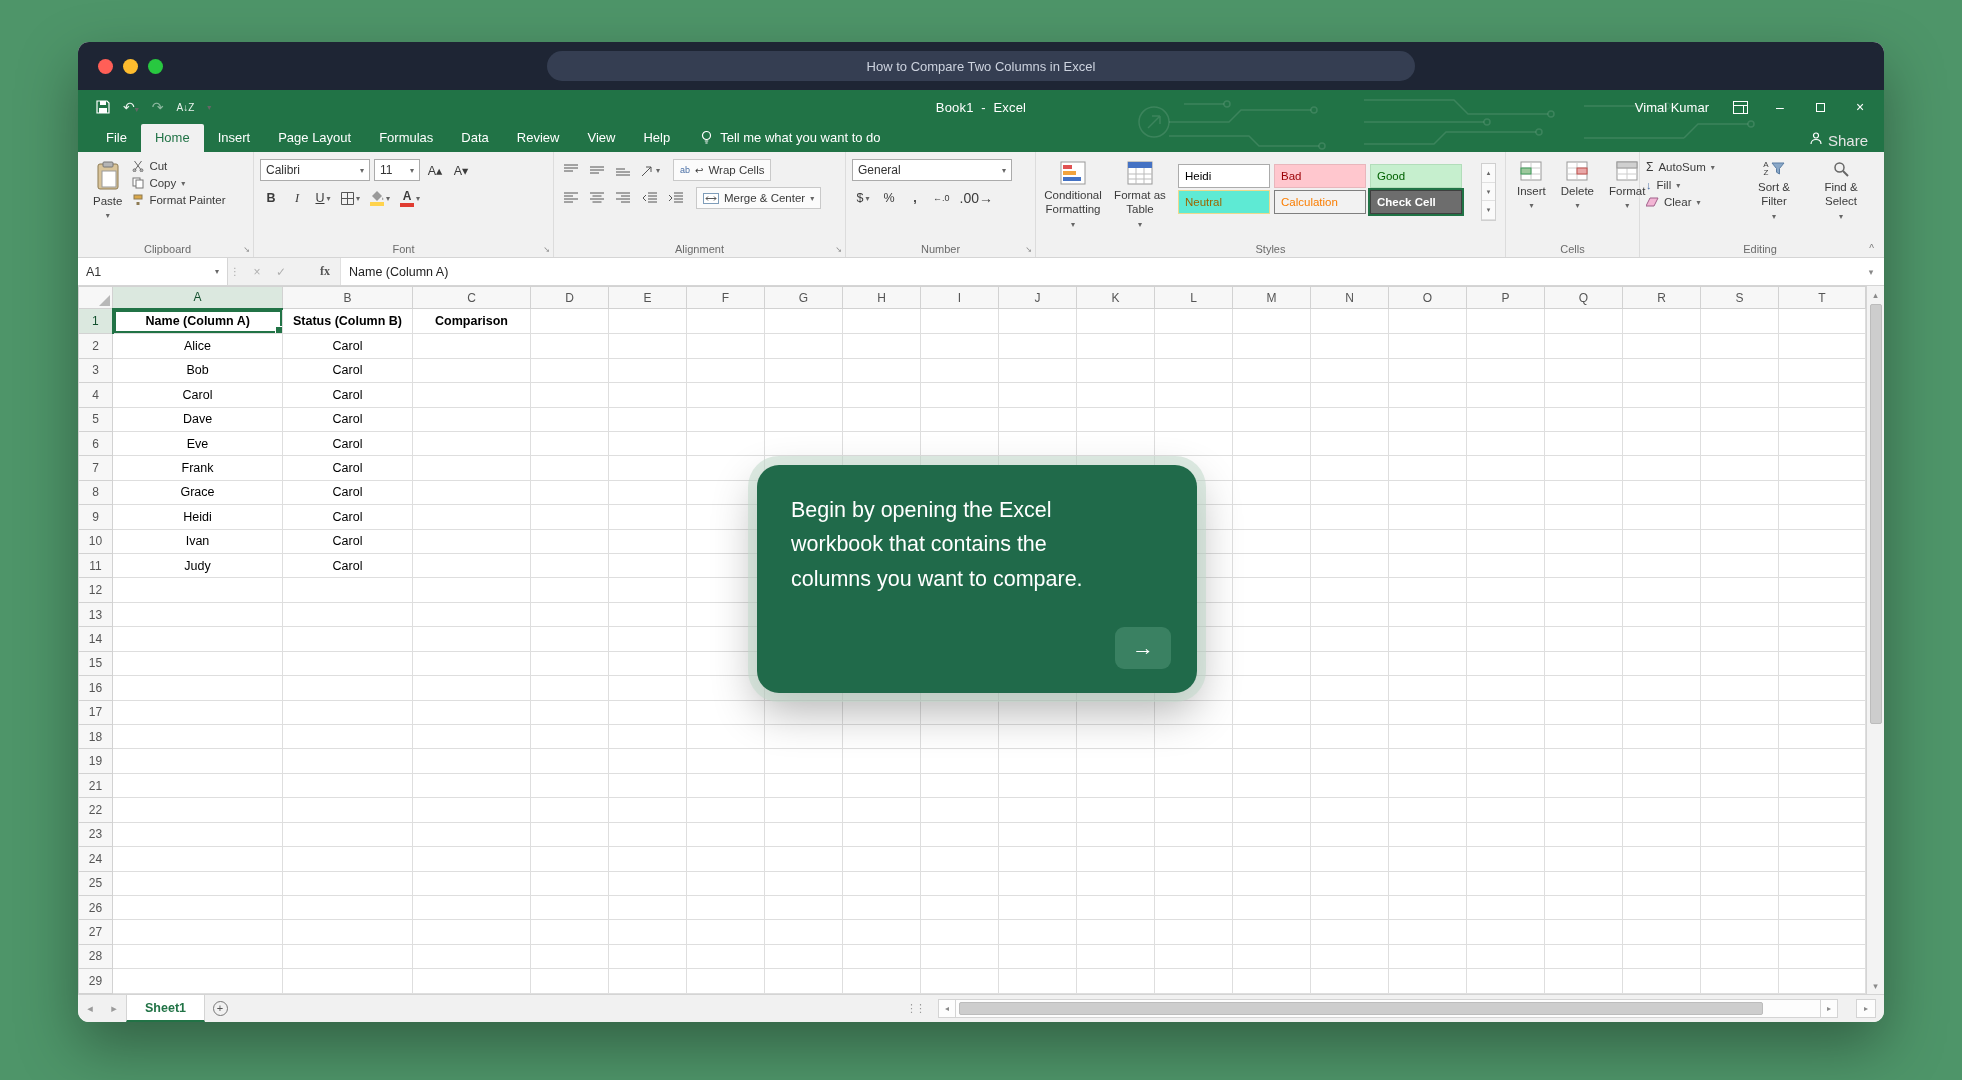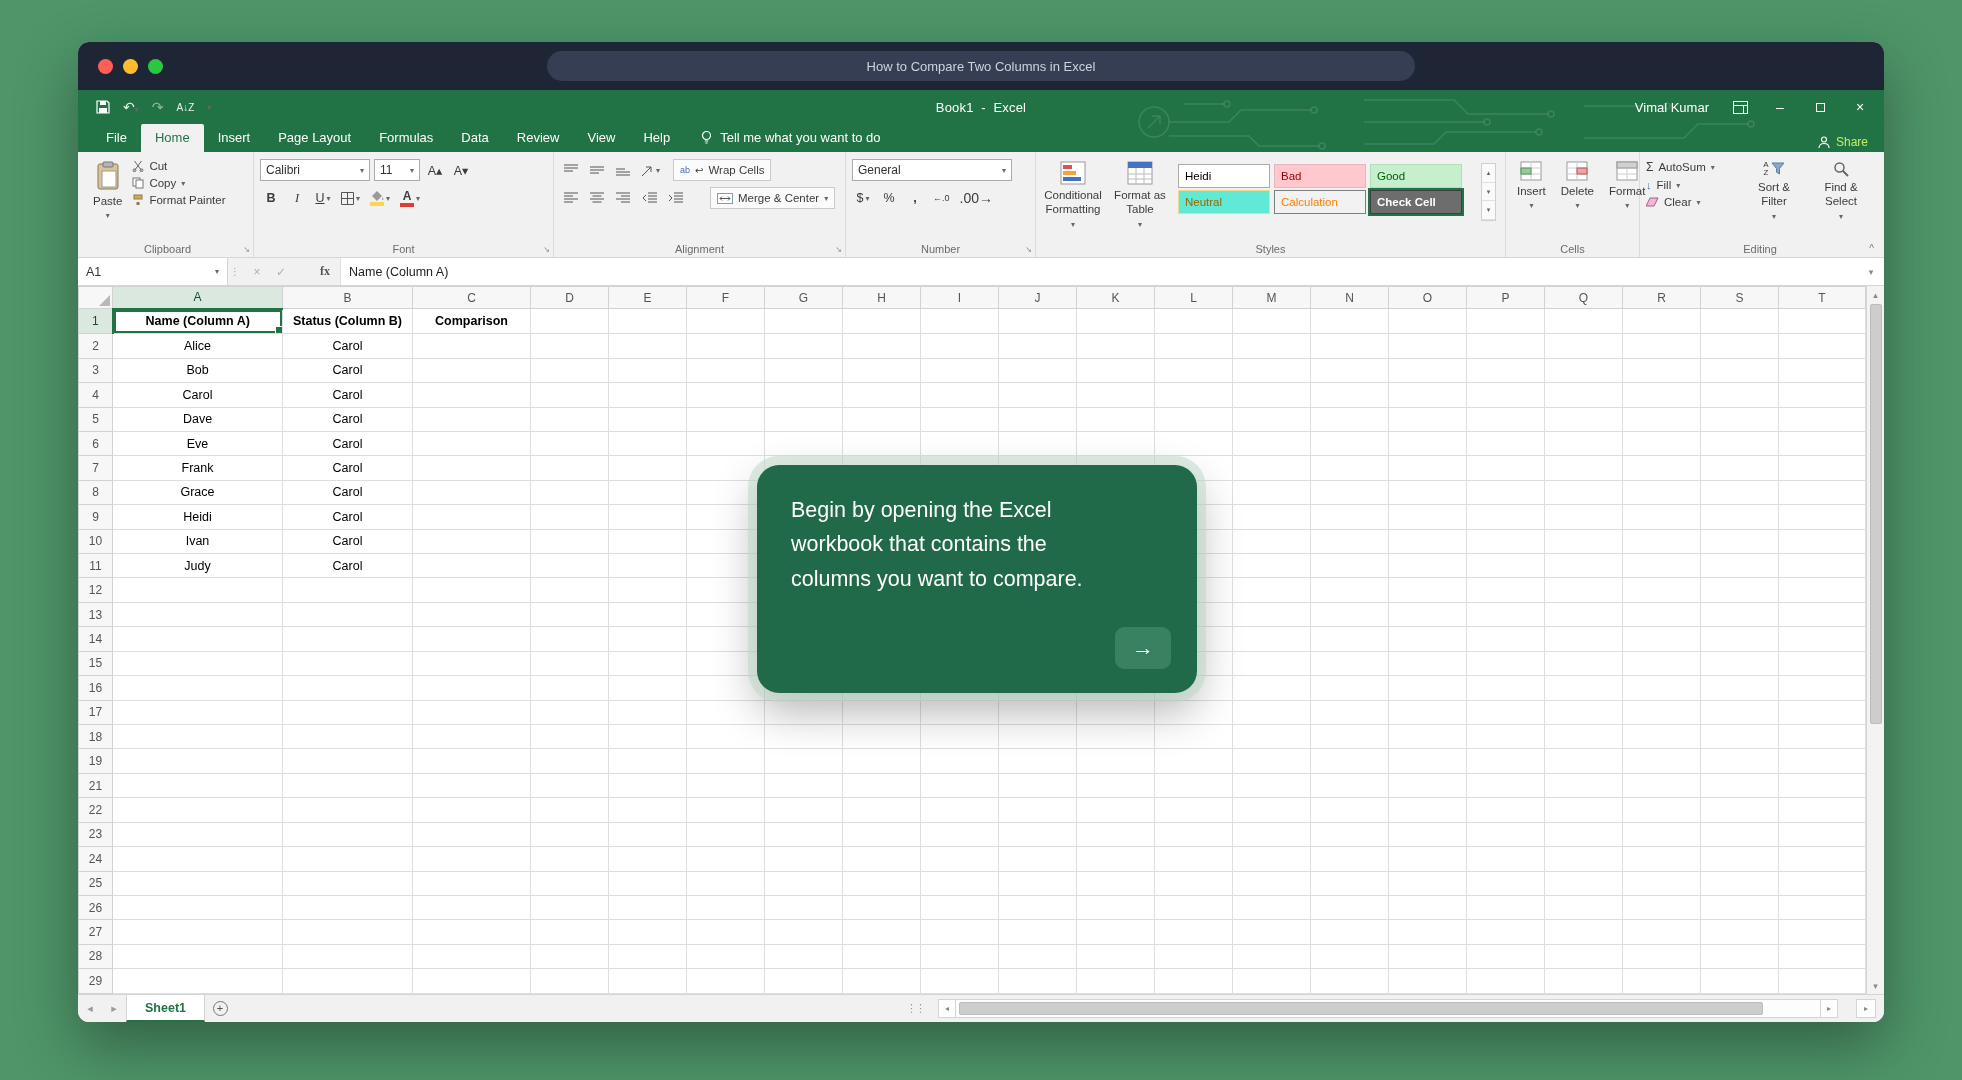--- a/index.html
+++ b/index.html
@@ -30,21 +30,21 @@
   .excelright { margin-left:auto; display:flex; align-items:center; gap:24px; margin-right:16px; z-index:1; font-size:13px; }
   .winctl { display:flex; align-items:center; gap:24px; }
   .ctl { width:16px; text-align:center; font-size:14px; cursor:pointer; }
   .maxbox { display:inline-block; width:9px; height:9px; border:1px solid #fff; }
 
   
   .tabrow { height:28px; display:flex; align-items:stretch; padding-left:14px; position:relative; }
   .rtab { color:#fff; font-size:13px; padding:6px 14px 0; cursor:pointer; }
   .rtab.active { background:#f1f1f1; color:#217346; border-radius:2px 2px 0 0; }
   .tellme { display:flex; align-items:center; gap:7px; color:#fff; font-size:13px; margin-left:16px; padding-bottom:2px; }
-  .share { position:absolute; right:16px; bottom:3px; display:flex; align-items:flex-end; gap:6px; color:#bef264; font-size:12px; }
+  .share { position:absolute; right:16px; bottom:3px; display:flex; align-items:flex-start; gap:6px; color:#e5e5e5; font-size:15px; }
 
   
   .ribbon { height:106px; background:#f1f1f1; border-bottom:1px solid #d5d5d5; display:flex; padding-left:4px; position:relative; flex:0 0 auto; }
   .rgroup { position:relative; border-right:1px solid #dcdcdc; padding:5px 6px 17px; flex:0 0 auto; }
   .glabel { position:absolute; bottom:2px; left:0; right:0; text-align:center; font-size:11px; color:#6b6b6b; }
   .launcher { position:absolute; right:3px; bottom:3px; font-size:8px; color:#8a8a8a; cursor:pointer; }
   .gbody { display:flex; gap:5px; height:82px; }
   .col { display:flex; flex-direction:column; }
   .bigbtn { display:flex; flex-direction:column; align-items:center; justify-content:flex-start; gap:3px;
             font-size:11.5px; color:#3b3b3b; padding:4px 5px; cursor:pointer; text-align:center; line-height:1.25; }
@@ -369,21 +369,21 @@
             <span class="ibtn">
                 <svg class="ic" width="15" height="12" viewBox="0 0 15 12">
                   <path d="M6 1h9M6 4h9M6 7h9M6 10h9M4 3L1 6l3 3" stroke="#555" fill="none"></path>
                 </svg>
               </span>
             <span class="ibtn">
                 <svg class="ic" width="15" height="12" viewBox="0 0 15 12">
                   <path d="M6 1h9M6 4h9M6 7h9M6 10h9M1 3l3 3-3 3" stroke="#555" fill="none"></path>
                 </svg>
               </span>
-            <span class="tbtn boxed" style="margin-left:20px">
+            <span class="tbtn boxed" style="margin-left:6px">
               <svg class="ic" width="16" height="11" viewBox="0 0 16 11">
                   <rect x=".5" y=".5" width="15" height="10" fill="#fff" stroke="#7f9db9"></rect>
                   <path d="M3 5.5h10M5 3.5l-2 2 2 2M11 3.5l2 2-2 2" stroke="#555" fill="none"></path>
                 </svg>
               <span>Merge &amp; Center</span>
                 <span class="dd">▾</span>
             </span>
           </div>
         </div>
         <div class="glabel">Alignment</div>

